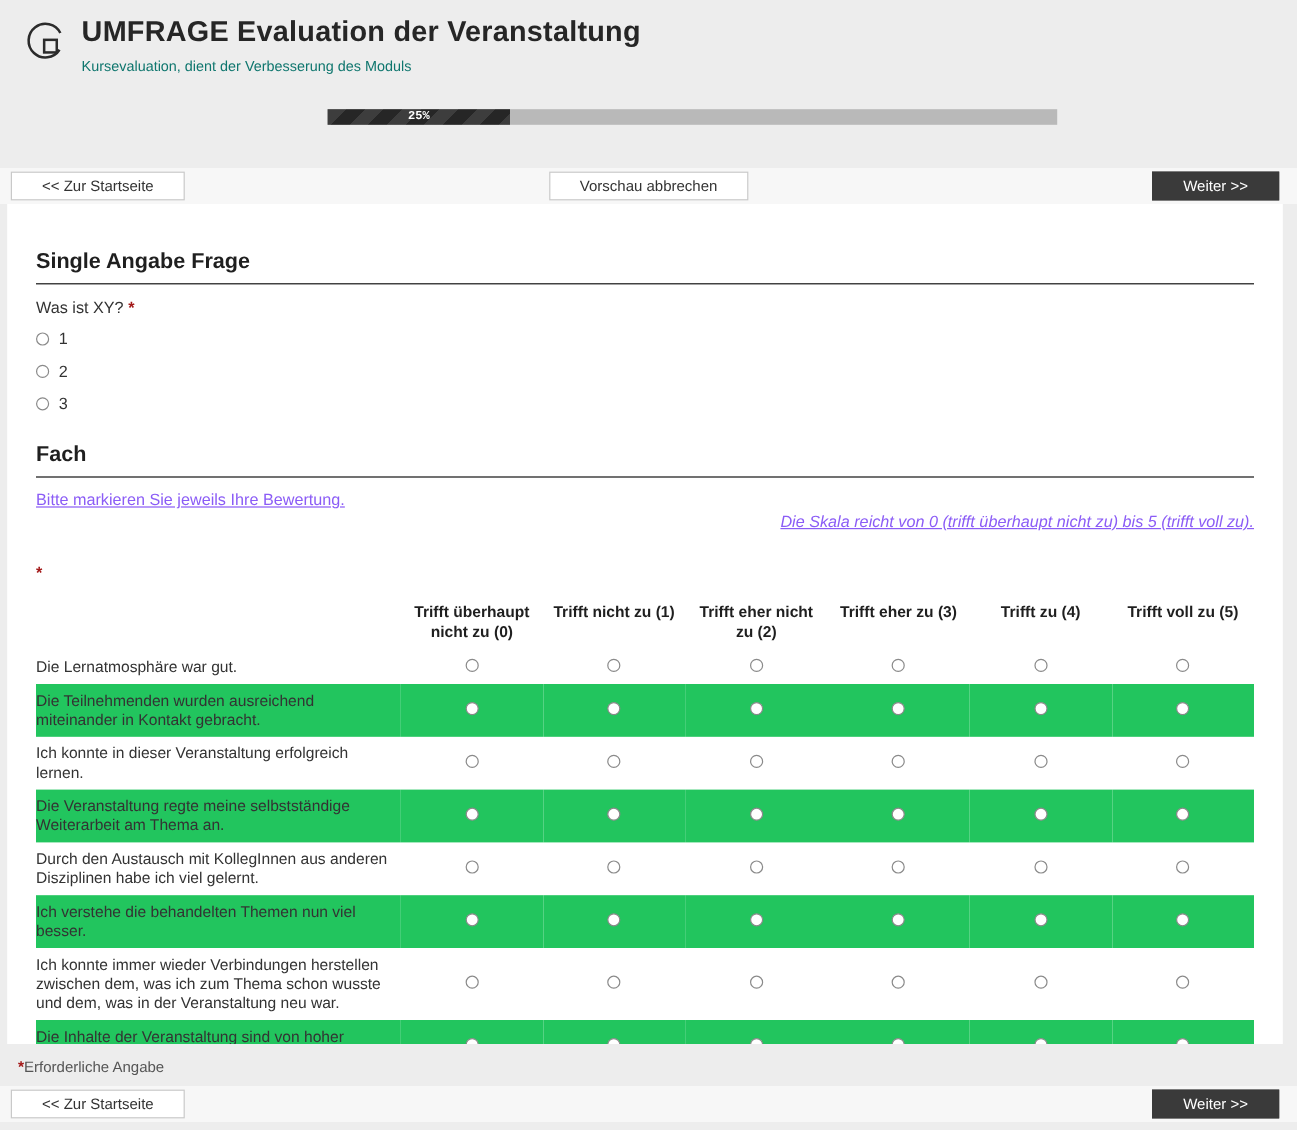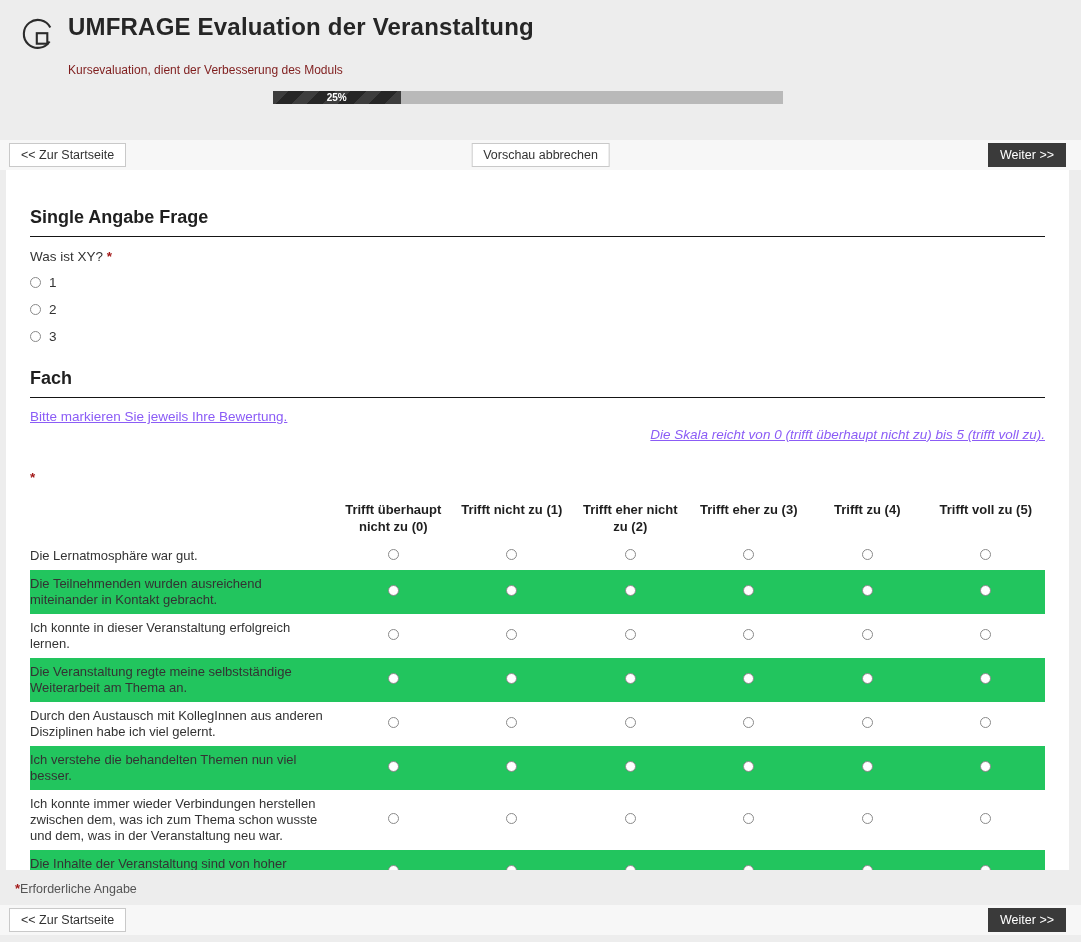--- a/index.html
+++ b/index.html
@@ -10,38 +10,39 @@
     color: #333;
     position: relative;
     overflow: hidden;
   }
   
   .header { position:absolute; top:0; left:0; width:1081px; height:140px; background:#ededed; }
   .brand { position:absolute; top:13px; left:20px; display:flex; align-items:flex-start; }
   .logo { width:36px; height:38px; margin-top:3px; }
   .titles { margin-left:12px; }
   .title { font-size:24px; font-weight:bold; color:#262626; letter-spacing:.2px; }
-  .subtitle { font-size:12px; color:#7f1d1d; margin-top:22px; }
+  .subtitle { font-size:12px; color:#0f766e; margin-top:7px; }
   .progress-track {
-    position:absolute; left:273px; top:91px; width:510px; height:13px;
+    position:absolute; left:273px; top:91px; width:608px; height:13px;
     background:#b9b9b9;
+    font-family:Liberation Mono, monospace;
   }
   .progress-fill {
     height:100%;
     background:repeating-linear-gradient(135deg,#3d3d3d 0 11px,#262626 11px 22px);
     display:flex; align-items:center; justify-content:center;
   }
   .progress-fill span { color:#fff; font-size:10px; font-weight:bold; }
   
   .navrow { position:absolute; left:0; width:1081px; height:30px; background:#f7f7f7; }
   .navrow.top { top:140px; }
   .navrow.bottom { top:905px; }
   .btn {
     position:absolute; top:3px; height:24px; line-height:22px;
-    font-size:12.5px; padding:0 11px; cursor:pointer;
+    font-size:12.5px; padding:0 25px; cursor:pointer;
     font-family:"Liberation Sans",sans-serif;
   }
   .btn.light { background:#fff; border:1px solid #c9c9c9; color:#333; }
   .btn.dark  { background:#3a3a3a; border:1px solid #3a3a3a; color:#fff; }
   .btn.back  { left:9px; }
   .btn.cancel{ left:50%; transform:translateX(-50%); }
   .btn.next  { right:15px; }
   
   .main {
     position:absolute; top:170px; left:6px; width:1063px; height:700px;

